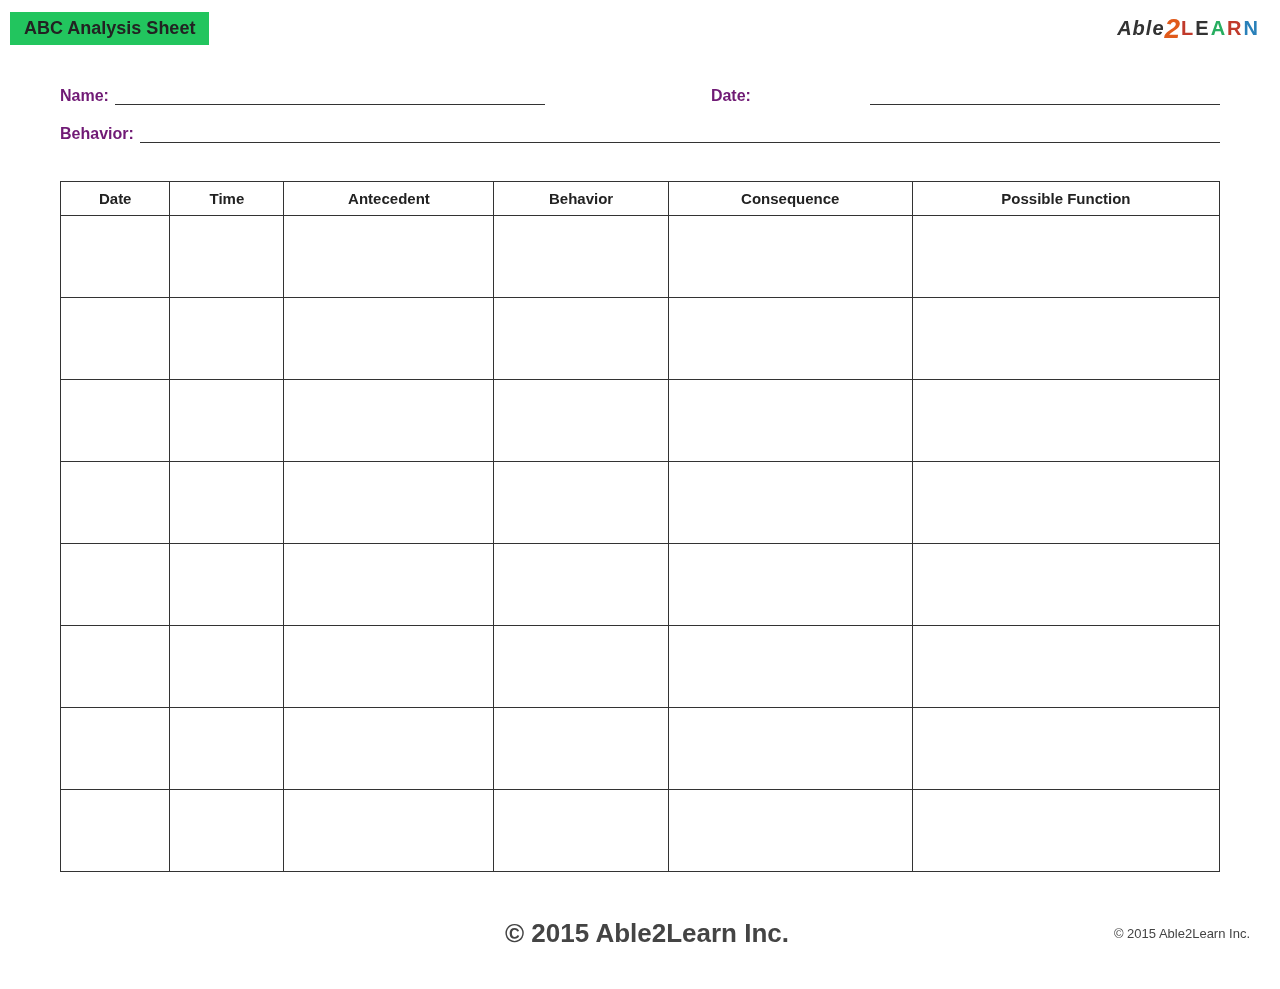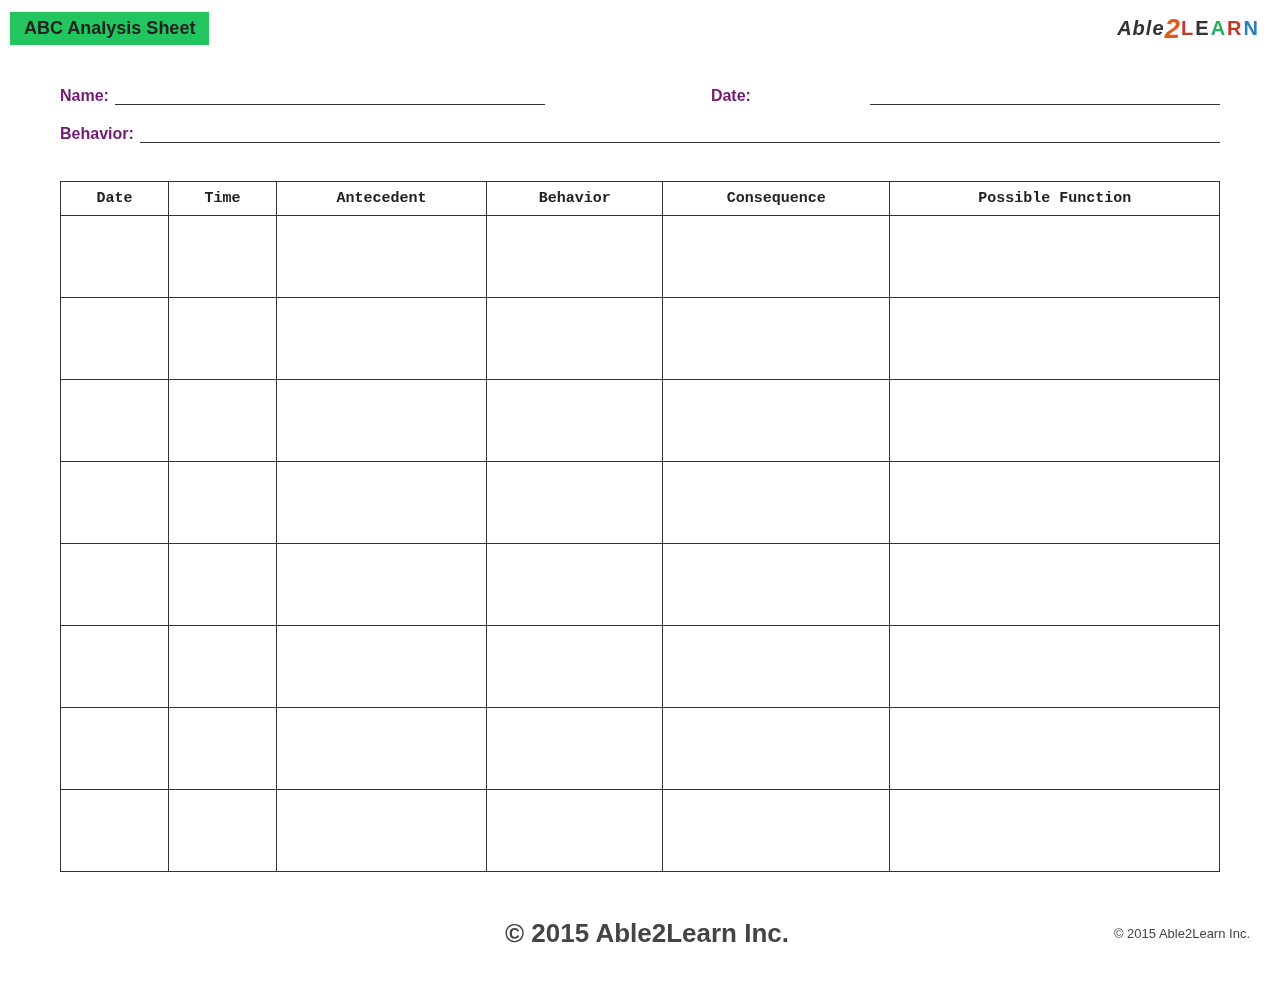--- a/index.html
+++ b/index.html
@@ -131,21 +131,20 @@
     }
 
     th {
       border: 1.5px solid #333;
       padding: 8px 10px;
       text-align: center;
       font-size: 15px;
       font-weight: bold;
       color: #222;
       background: #fff;
-      font-family: Liberation Mono, monospace;
     }
 
     td {
       border: 1.5px solid #333;
       height: 82px;
       background: #fff;
     }
 
     
     .footer {

